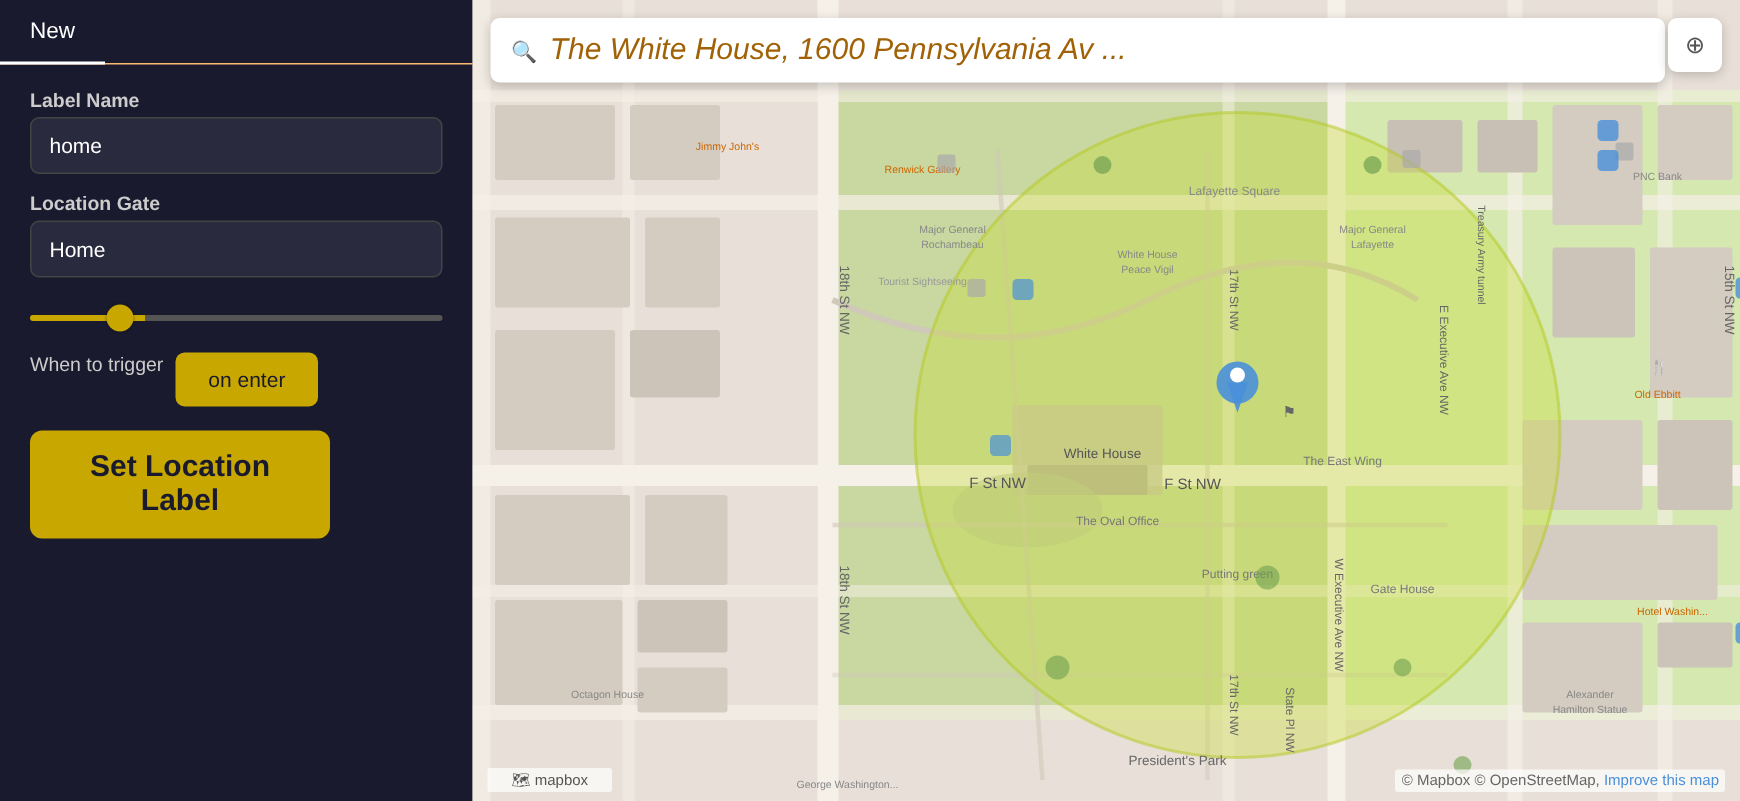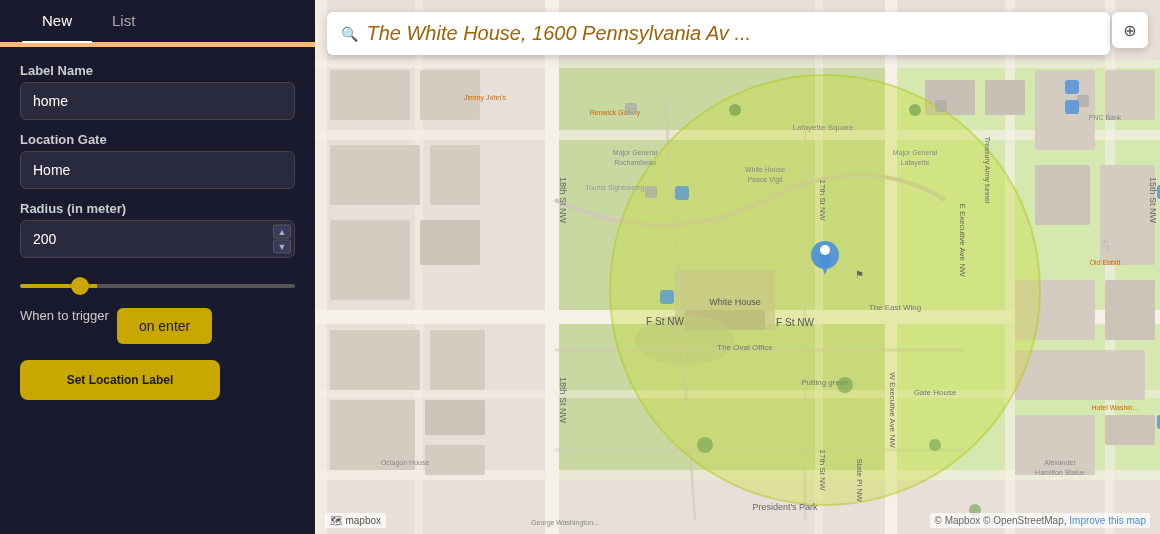--- a/index.html
+++ b/index.html
@@ -19,22 +19,22 @@
       background: #1a1a2e;
       display: flex;
       flex-direction: column;
       padding: 0;
       flex-shrink: 0;
     }
 
     
     .tabs {
       display: flex;
-      border-bottom: 5px solid #fdba74;
-      padding: 0 22px;
+      border-bottom: 1px solid #fdba74;
+      padding: 0 0;
     }
     .tab {
       padding: 12px 20px;
       cursor: pointer;
       font-size: 15px;
       color: #aaa;
       border-bottom: 2px solid transparent;
       margin-bottom: -1px;
     }
     .tab.active {
@@ -176,21 +176,21 @@
       border: 1px solid #444;
     }
 
     
     .set-button {
       background: #c8a800;
       color: #1a1a2e;
       border: none;
       border-radius: 8px;
       padding: 13px 20px;
-      font-size: 12px;
+      font-size: 20px;
       font-weight: 600;
       cursor: pointer;
       width: 200px;
       margin-top: 4px;
     }
 
     
     .map-area {
       flex: 1;
       position: relative;
@@ -267,62 +267,51 @@
     }
 
     .mapbox-logo {
       position: absolute;
       bottom: 6px;
       left: 10px;
       font-size: 10px;
       color: #555;
       z-index: 10;
       background: rgba(255,255,255,0.7);
-      padding: 2px 5px;
+      padding: 2px 16px;
       border-radius: 2px;
     }
 
     
     .map-svg {
       width: 100%;
       height: 100%;
     }
   </style>
 </head>
 <body>
 
 <div class="left-panel">
 
   <div class="tabs">
     <div class="tab active">New</div>
-    <div class="tab">List</div>
   </div>
 
   <div class="form-area">
 
     <div>
       <div class="field-label">Label Name</div>
       <input class="text-input" type="text" value="home" style="">
     </div>
 
     <div>
       <div class="field-label">Location Gate</div>
       <input class="text-input" type="text" value="Home" style="">
     </div>
 
-    <div>
-      <div class="field-label">Radius (in meter)</div>
-      <div class="radius-input-wrapper">
-        <input class="radius-input" type="number" value="200" style="">
-        <div class="spin-buttons">
-          <div class="spin-btn">▲</div>
-          <div class="spin-btn">▼</div>
-        </div>
-      </div>
-    </div>
 
     <div class="slider-wrapper">
       <input class="slider" type="range" min="0" max="1000" value="200" style="">
     </div>
 
     <div class="trigger-section">
       <div class="trigger-label">When to trigger</div>
       <div class="trigger-buttons">
         <button class="trigger-btn active">on enter</button>
       </div>

